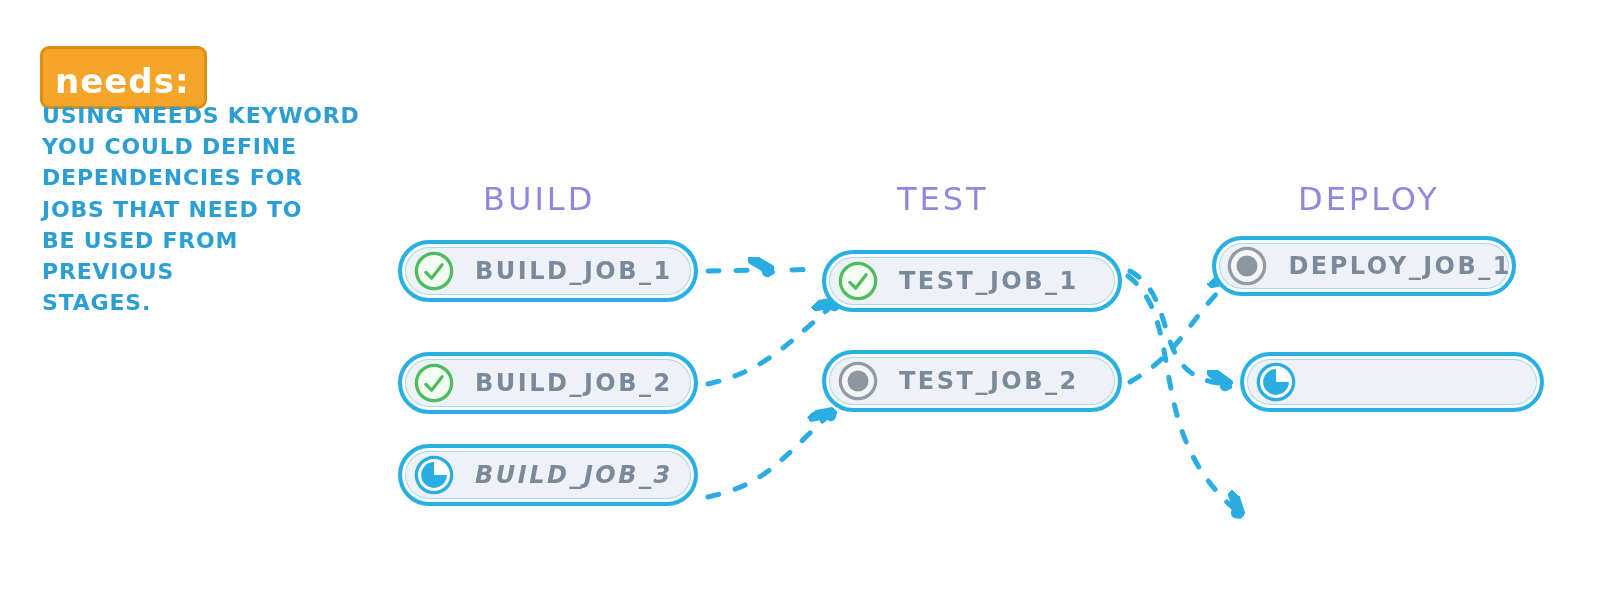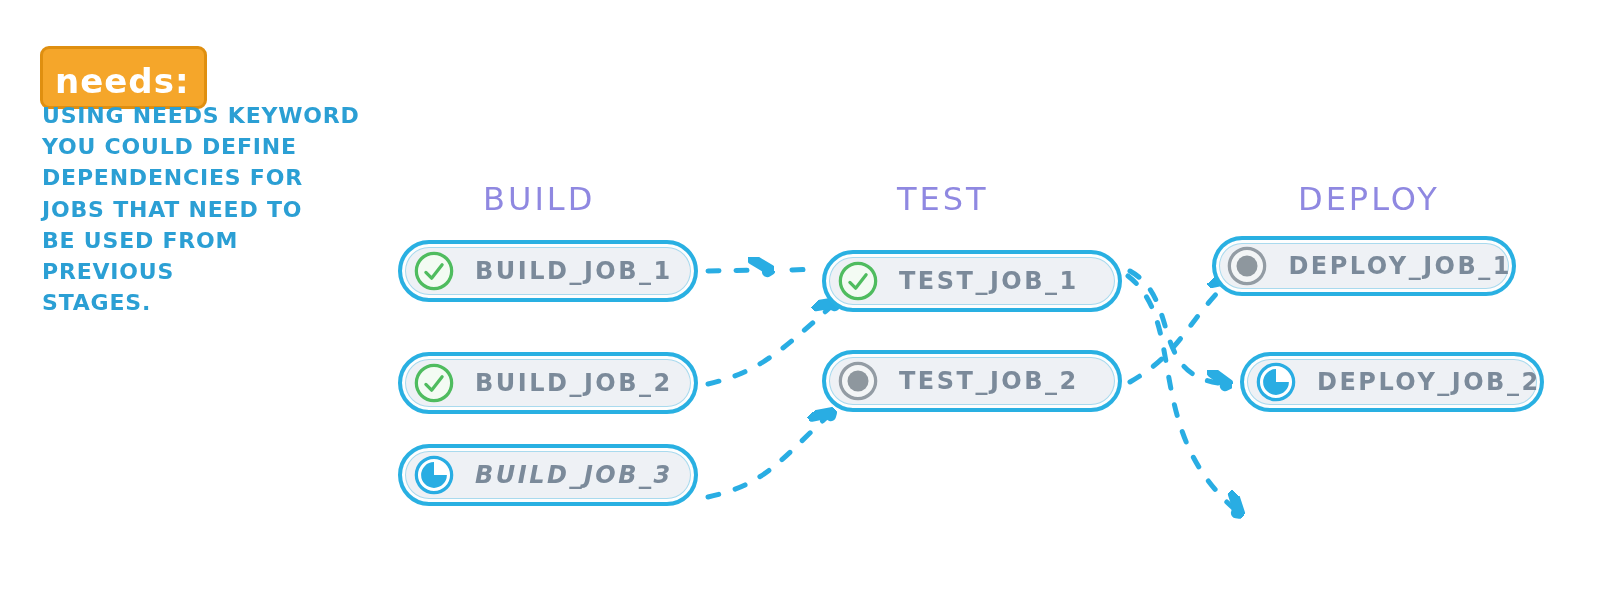--- a/index.html
+++ b/index.html
@@ -128,16 +128,15 @@
       <circle cx="22" cy="22" r="18.5" fill="#f3f5f6" stroke="#939ca4" stroke-width="3.4"></circle>
       <circle cx="22" cy="22" r="11" fill="#8e979e"></circle>
     </svg>
     <span class="job-label">DEPLOY_JOB_1</span>
   </div>
   <div class="pill d2">
     <svg class="status" viewBox="0 0 44 44">
       <circle cx="22" cy="22" r="18.5" fill="#ffffff" stroke="#29ade3" stroke-width="3.4"></circle>
       <path d="M22 22 L22 8.5 A13.5 13.5 0 1 0 35.5 22 Z" fill="#29ade3"></path>
     </svg>
-    <span class="job-label">DEPLOY_JOB_2</span>
   </div>
 
 </div>
 
 </body></html>

